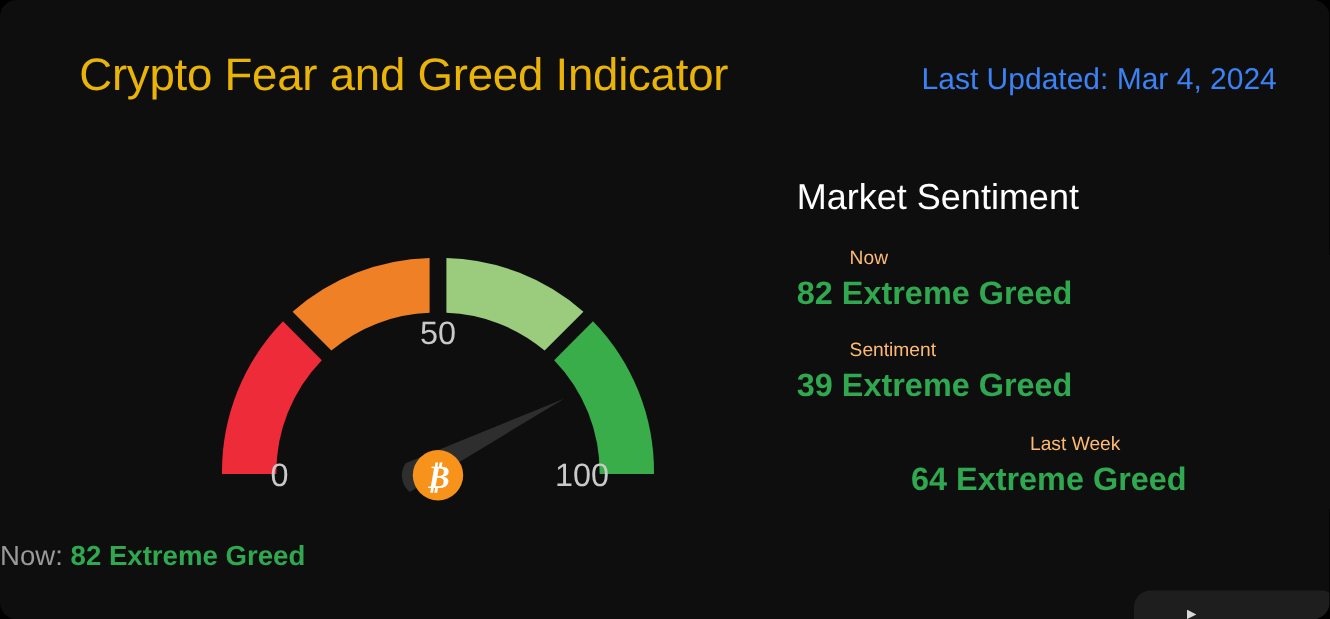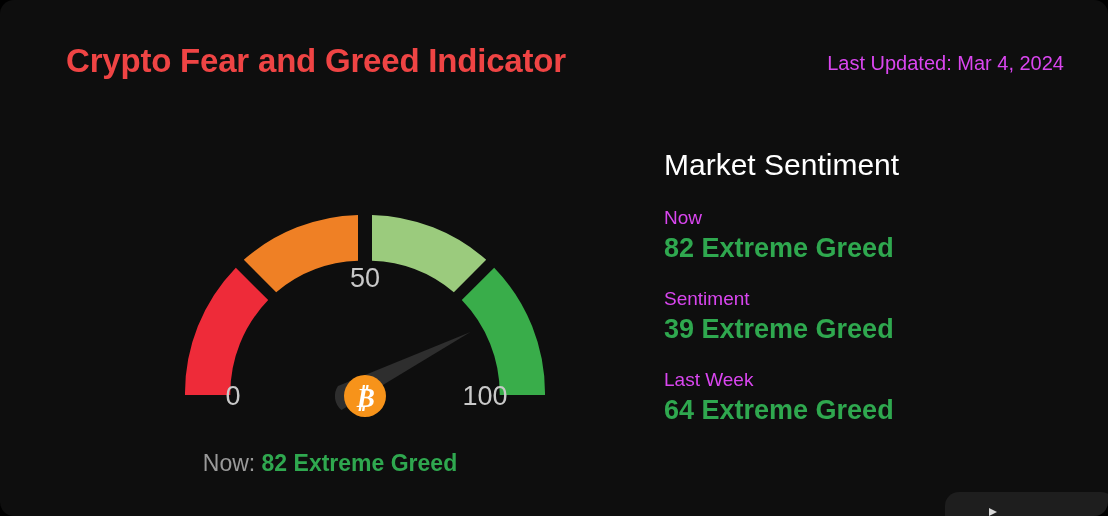--- a/index.html
+++ b/index.html
@@ -28,32 +28,32 @@
   #header {
     position: absolute;
     top: 0; left: 0;
     width: 1108px;
     height: 110px;
   }
   #page-title {
     position: absolute;
     left: 66px;
     top: 42px;
-    font-size: 33px;
-    font-weight: bold;
-    color: #ef4444;
+    font-size: 38px;
+    font-weight: normal;
+    color: #eab308;
     letter-spacing: -0.2px;
     white-space: nowrap;
   }
   #last-updated {
     position: absolute;
     right: 44px;
     top: 52px;
-    font-size: 20px;
-    color: #d946ef;
+    font-size: 25px;
+    color: #3b82f6;
     white-space: nowrap;
   }
 
   
   #gauge-panel {
     position: absolute;
     left: 0;
     top: 120px;
     width: 660px;
     height: 396px;
@@ -66,21 +66,21 @@
   .gauge-tick-label {
     font-family: "Liberation Sans", sans-serif;
     font-size: 27px;
     fill: #c9c9c9;
   }
   #gauge-caption {
     position: absolute;
     left: 0;
     top: 330px;
     width: 660px;
-    text-align: center;
+    text-align: left;
     font-size: 23px;
     white-space: nowrap;
   }
   #gauge-caption .cap-label { color: #9a9a9a; }
   #gauge-caption .cap-value { color: #2fa84f; font-weight: bold; }
 
   
   #sentiment-panel {
     position: absolute;
     left: 664px;
@@ -89,26 +89,27 @@
   }
   #sentiment-title {
     font-size: 30px;
     font-weight: normal;
     color: #ffffff;
     margin: 0 0 26px 0;
     line-height: 1;
     white-space: nowrap;
   }
   .sentiment-row { margin-bottom: 21px; }
-  .sentiment-row:last-child { margin-bottom: 0; }
+  .sentiment-row:last-child { margin-bottom: 0; text-align: center; }
   .sentiment-label {
-    font-size: 19px;
-    color: #d946ef;
+    font-size: 16px;
+    color: #fdba74;
     line-height: 1.25;
     white-space: nowrap;
+    margin-left: 44px;
   }
   .sentiment-value {
     font-size: 27px;
     font-weight: bold;
     color: #2fa84f;
     line-height: 1.35;
     white-space: nowrap;
   }
 
   

